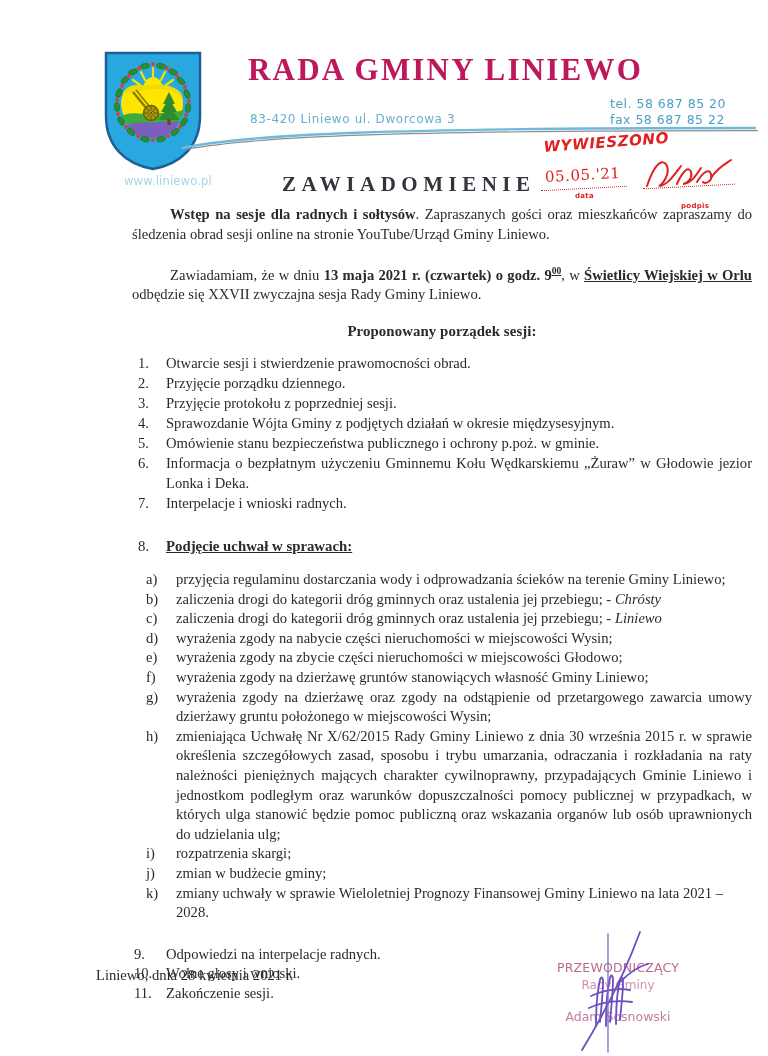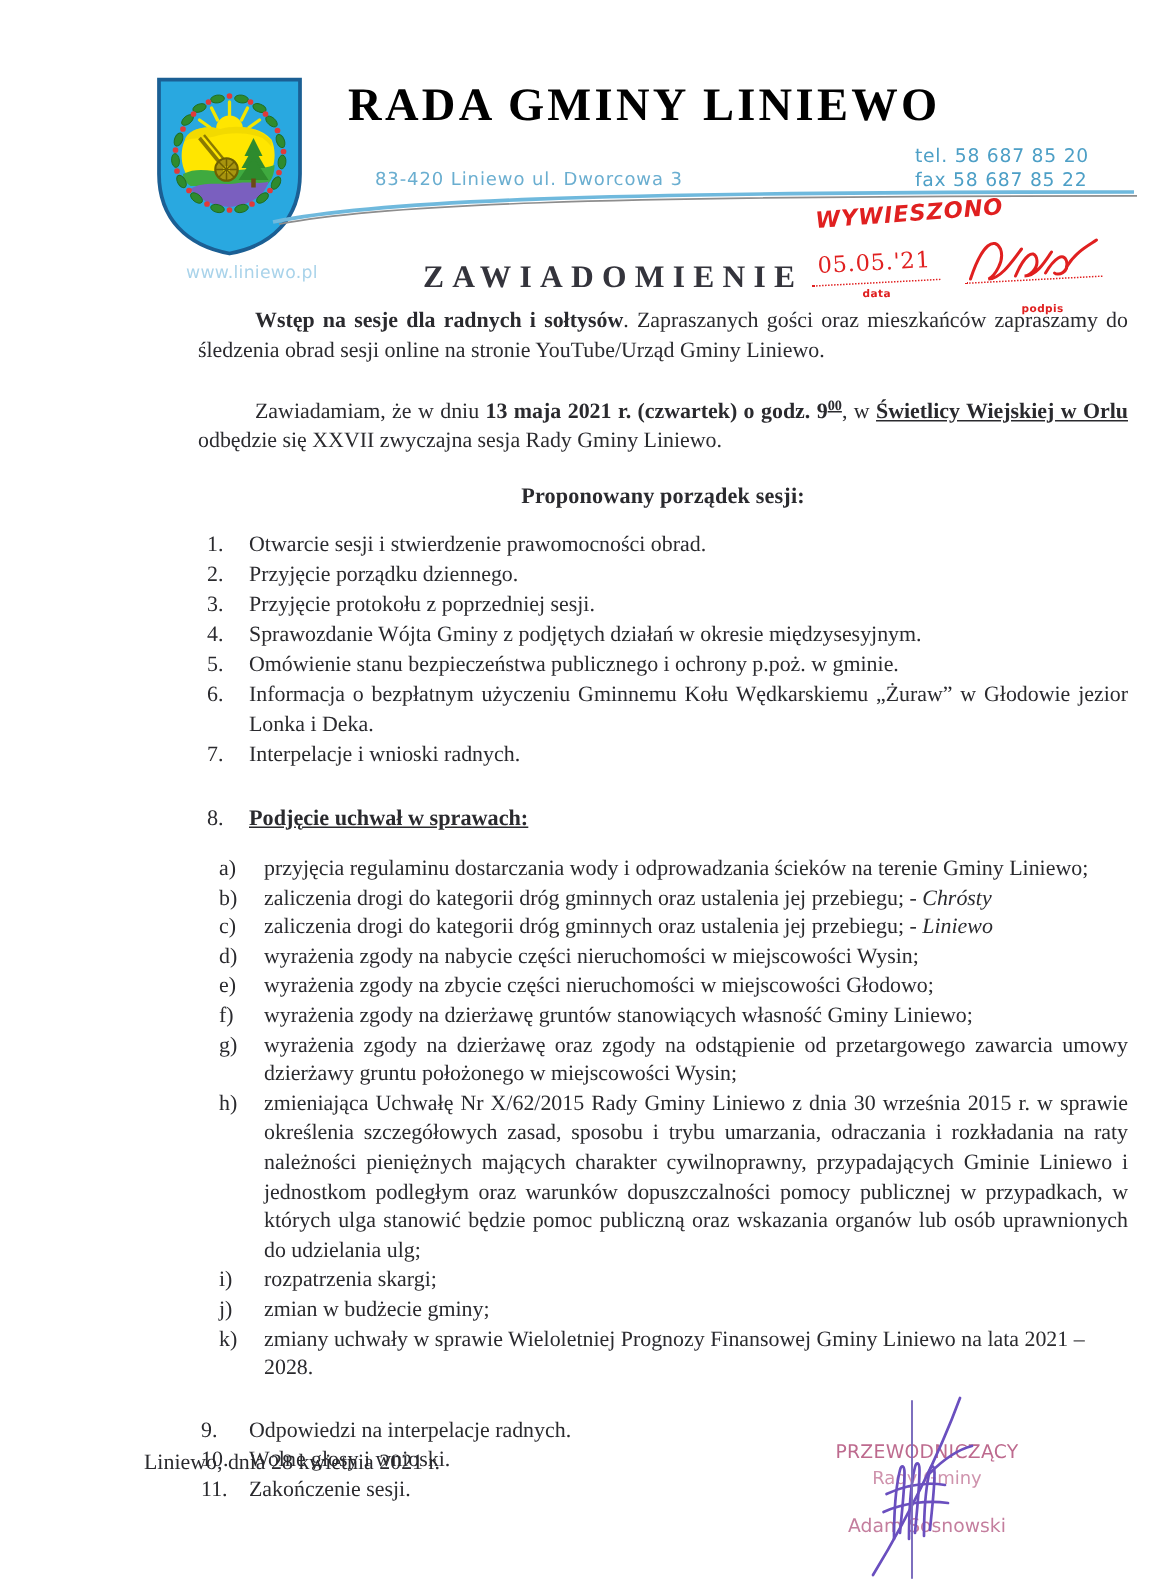--- a/index.html
+++ b/index.html
@@ -37,28 +37,28 @@
     width: 140px;
     text-align: center;
     font-family: "DejaVu Sans", sans-serif;
     font-size: 11.5px;
     letter-spacing: 0.2px;
     color: #a9d3ea;
   }
 
   .org-title {
     position: absolute;
-    left: 232px;
+    left: 248px;
     top: 52px;
     width: 500px;
     font-family: "Liberation Serif", serif;
     font-weight: bold;
     font-size: 31px;
     letter-spacing: 2.2px;
-    color: #000000;
+    color: #be185d;
     white-space: nowrap;
   }
 
   .addr {
     position: absolute;
     left: 250px;
     top: 112px;
     font-family: "DejaVu Sans", sans-serif;
     font-size: 12px;
     letter-spacing: 0.6px;

